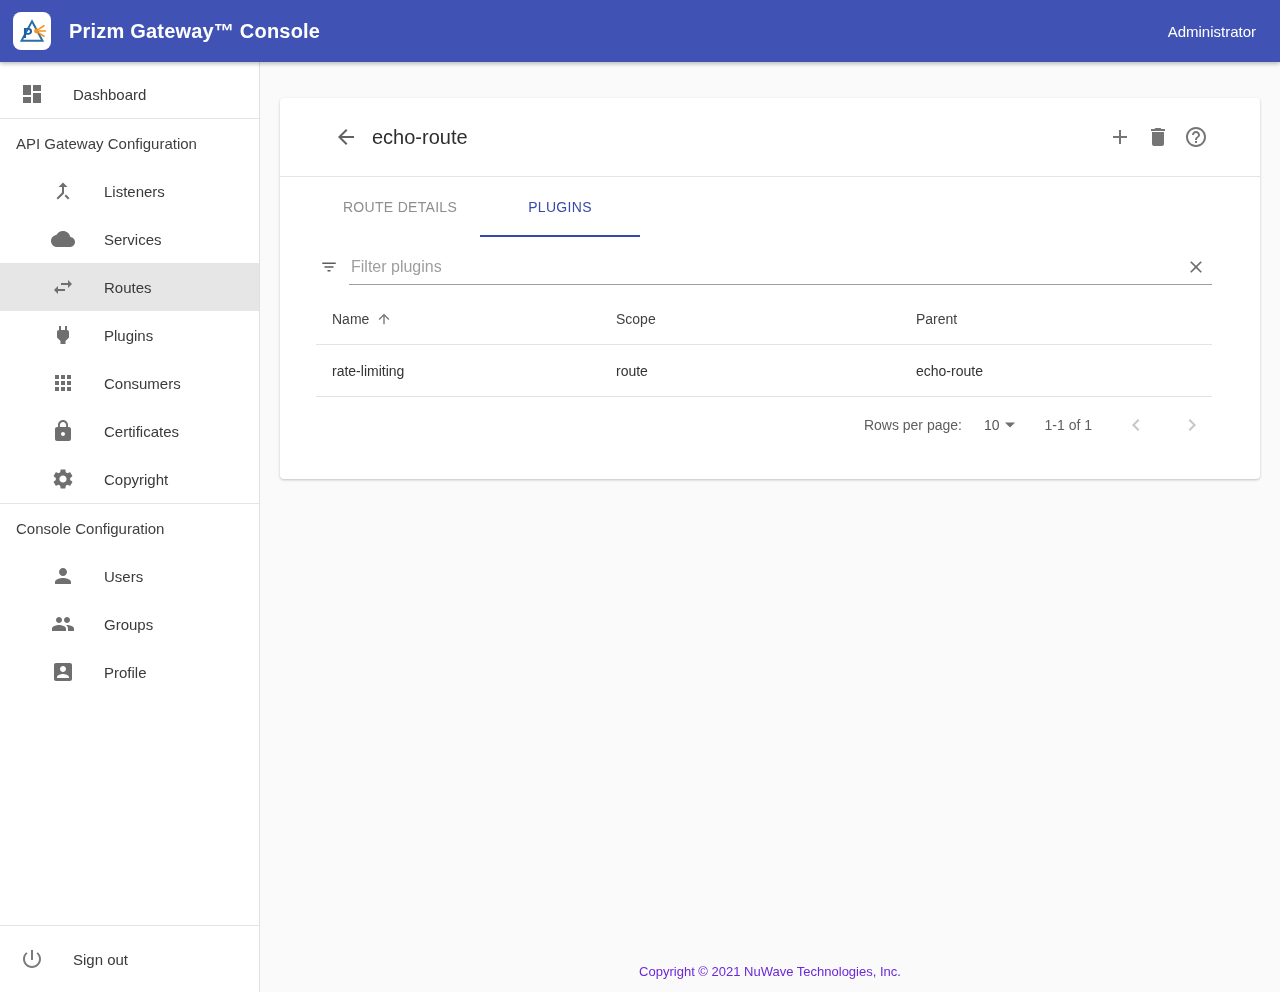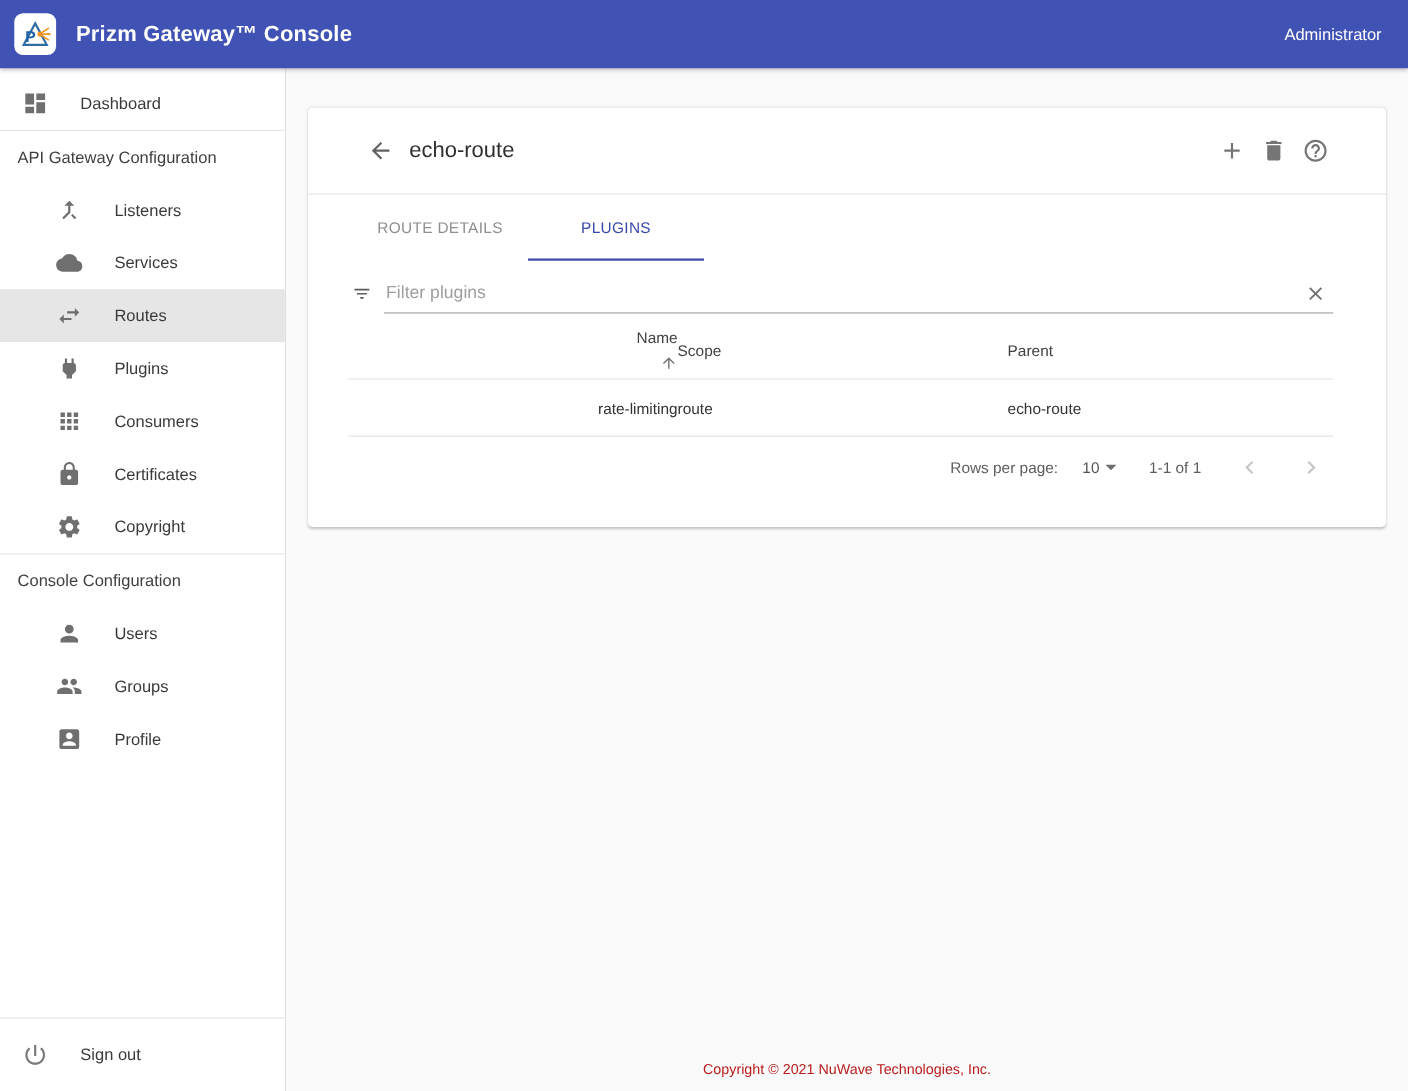--- a/index.html
+++ b/index.html
@@ -78,36 +78,36 @@
     flex:1; border:none; outline:none; background:transparent;
     font-family:"Liberation Sans",sans-serif; font-size:16px; color:#333;
   }
   .filter-field input::placeholder { color:#9e9e9e; opacity:1; }
   .clear-btn { margin-right:6px; color:#6f6f6f; }
 
   .table { margin:0 48px 0 36px; }
   .thead, .trow { display:flex; align-items:center; height:52px; border-bottom:1px solid #e3e3e3; }
   .thead { font-size:14px; color:#424242; }
   .trow { font-size:14px; color:#333; }
-  .col-name { width:300px; padding-left:16px; display:flex; align-items:flex-end; gap:7px;flex-direction:column; }
+  .col-name { width:300px; padding-left:16px; display:flex; align-items:flex-start; gap:7px; }
   .col-scope { width:300px; }
   .col-parent { flex:1; }
   .sort-ic { color:#757575; }
 
   .pagination {
     height:56px; display:flex; align-items:center; justify-content:flex-end;
     padding-right:56px; font-size:14px; color:#5e5e5e;
   }
   .rpp-label { margin-right:22px; }
   .rpp-select { display:flex; align-items:center; gap:5px; cursor:pointer; color:#555; }
   .rpp-select .ic { color:#6f6f6f; }
   .range { margin-left:30px; }
   .page-btn { margin-left:32px; color:#c6c6c6; cursor:default; }
 
-  .footer { margin-top:auto; padding-bottom:13px; text-align:center; font-size:13px; color:#b91c1c; }
+  .footer { margin-top:auto; padding-bottom:13px; text-align:center; font-size:13px; color:#6d28d9; }
 </style>
 </head>
 <body>
 
 <svg width="0" height="0" style="position:absolute" aria-hidden="true">
   <defs>
     <symbol id="i-dashboard" viewBox="0 0 24 24">
         <path d="M3 13h8V3H3v10zm0 8h8v-6H3v6zm10 0h8V11h-8v10zm0-18v6h8V3h-8z"></path>
       </symbol>
     <symbol id="i-merge" viewBox="0 0 24 24">

